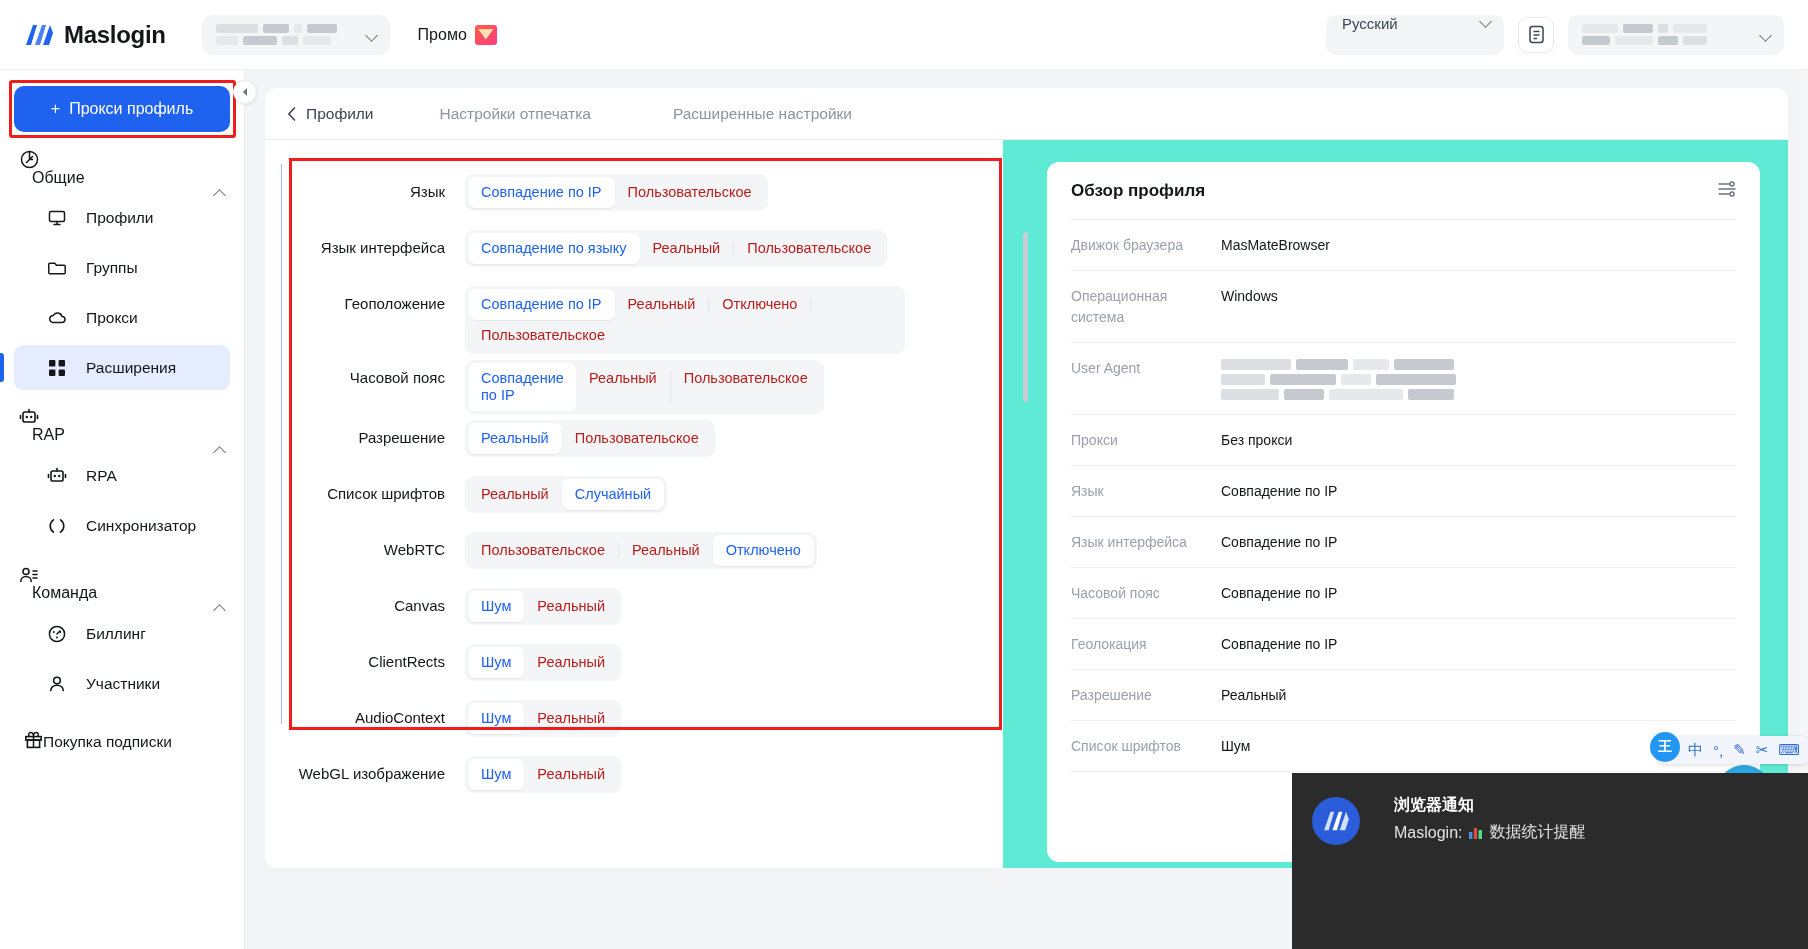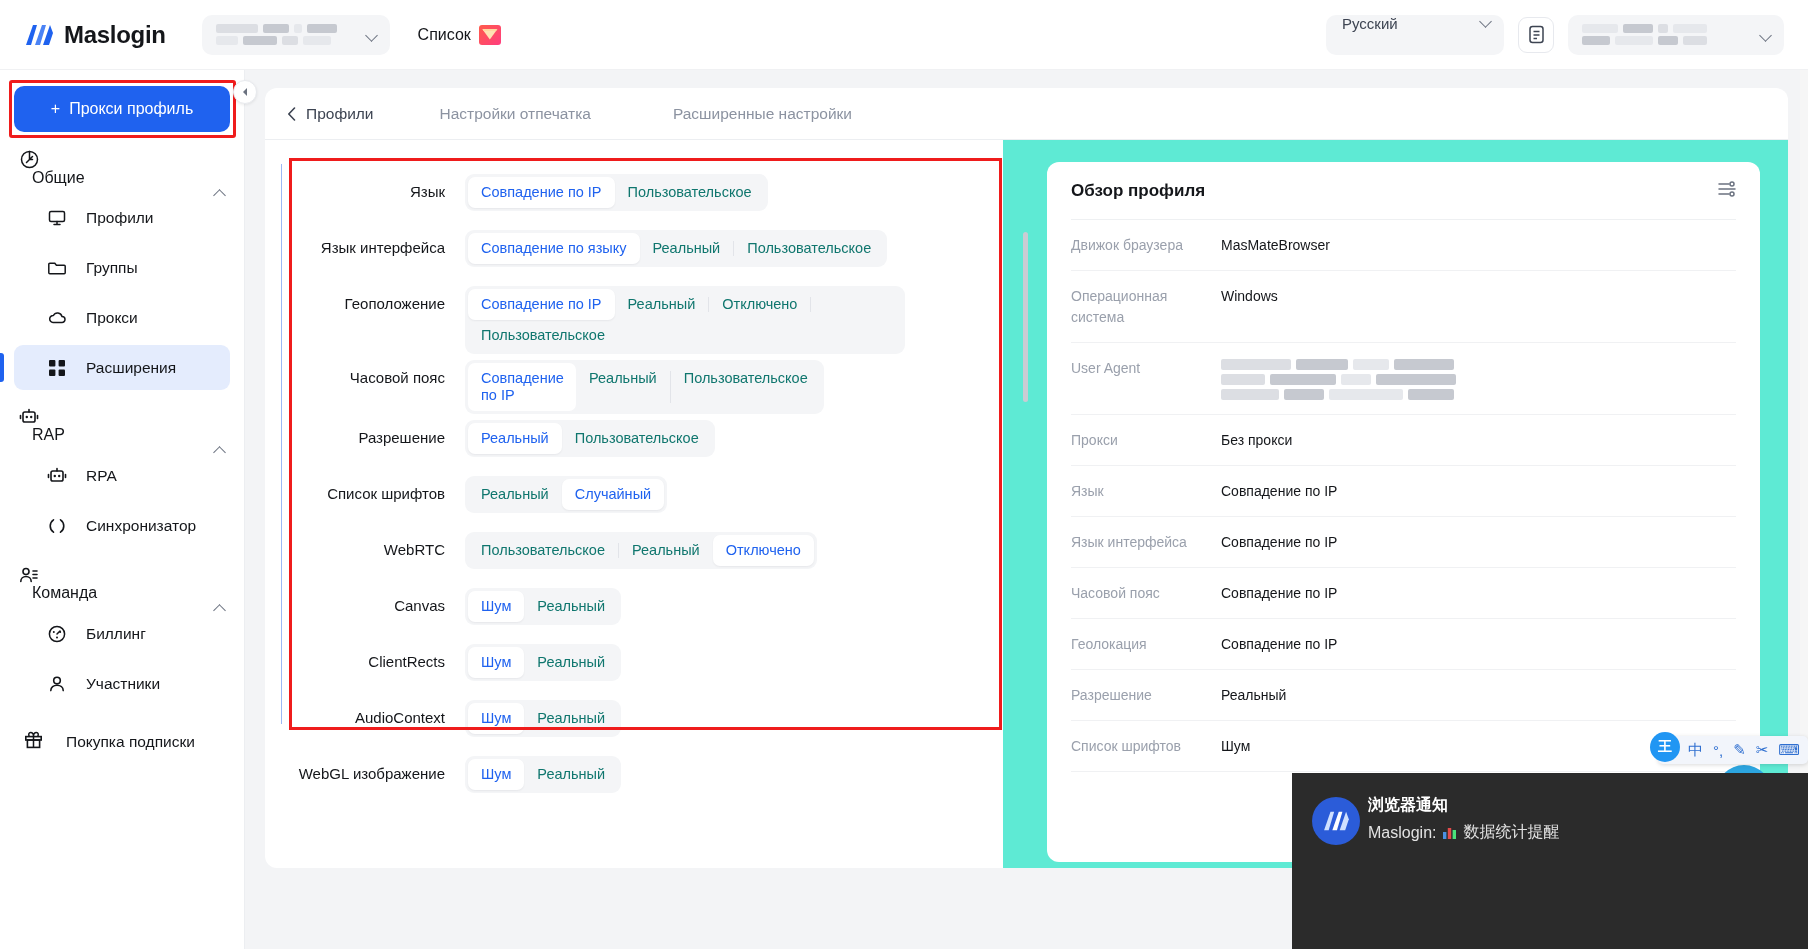--- a/index.html
+++ b/index.html
@@ -105,21 +105,21 @@
   .nav-item .iicon { width: 22px; display:flex; align-items:center; justify-content:center; color:#14161a; }
   .nav-item .ilabel { margin-left: 18px; font-size: 15.5px; color: #14161a; white-space: nowrap; }
   .nav-item.active { background: #e4ecfd; }
   .nav-item.active::before {
     content:""; position:absolute; left:-14px; top:8px; width:4px; height:29px;
     background:#1f62ef; border-radius: 0 3px 3px 0;
   }
   .nav-bottom {
     display:flex; align-items:center; height: 44px; margin: 14px 14px; padding-left: 10px; cursor:pointer;
   }
-  .nav-bottom .ilabel { margin-left: 23px; font-size: 15.5px; color:#14161a; }
+  .nav-bottom .ilabel { margin-left: 0; font-size: 15.5px; color:#14161a; }
 
   
   .collapse-handle {
     position: absolute; left: 233px; top: 80px; width: 24px; height: 24px;
     border-radius: 50%; background: #fff; border: 1px solid #e8eaee;
     display: flex; align-items: center; justify-content: center; z-index: 50;
     cursor: pointer; box-shadow: 0 1px 3px rgba(0,0,0,.08);
   }
 
   
@@ -158,21 +158,21 @@
   .frow { display: flex; align-items: flex-start; margin-bottom: 6px; min-height: 50px; }
   .frow .flabel {
     width: 200px; text-align: right; padding-right: 20px; font-size: 15px;
     color: #14161a; padding-top: 9px; flex: none;
   }
   .seg {
     display: inline-flex; background: #f4f5f7; border-radius: 9px; padding: 3px;
     align-items: stretch; max-width: 440px; flex-wrap: wrap;
   }
   .seg-opt {
-    font-size: 14.5px; color: #0f766e; padding: 7px 13px; border-radius: 7px;
+    font-size: 14.5px; color: #b91c1c; padding: 7px 13px; border-radius: 7px;
     cursor: pointer; white-space: nowrap; line-height: 17px;
   }
   .seg-opt.sel { background: #fff; color: #1f62ef; box-shadow: 0 1px 2px rgba(16,24,40,.06); }
   .seg-opt.wrapsel { background:#fff; color:#1f62ef; max-width: 108px; white-space: normal; }
   .seg-div { width:1px; background:#e2e4e9; margin: 8px 0; }
 
   .form-hl {
     position: absolute; left: 24px; top: 18px; width: 713px; height: 572px;
     border: 3px solid #ef1c1c; pointer-events: none; z-index: 5;
   }
@@ -226,21 +226,21 @@
   .ime-logo {
     position:absolute; left:-8px; top:-4px; width: 30px; height: 30px; border-radius: 50%;
     background: #2196f3; color:#fff; font-size: 14px; display:flex;
     align-items:center; justify-content:center; font-weight:700;
   }
   .ime-item { font-size: 15px; color: #2f6fd0; cursor: pointer; }
 
   
   .toast {
     position: absolute; right: 0; bottom: 0; width: 516px; height: 176px;
-    background: #2b2b2b; display: flex; padding: 22px 20px; gap: 8px; z-index: 80;
+    background: #2b2b2b; display: flex; padding: 22px 20px; gap: 34px; z-index: 80;
   }
   .toast-icon {
     width: 48px; height: 48px; border-radius: 50%; background: #2b5cd9;
     display:flex; align-items:center; justify-content:center; flex:none; margin-top: 2px;
   }
   .toast-title { font-size: 16px; color: #fff; font-weight: 700; margin-bottom: 6px; }
   .toast-sub { font-size: 16px; color: #e2e2e2; display:flex; align-items:center; gap:6px; }
   .toast-chart { width: 15px; height: 15px; display:inline-block; }
 
   .scroll-track {
@@ -272,21 +272,21 @@
           <span class="bl c" style="width:22px"></span>
           <span class="bl b" style="width:34px"></span>
           <span class="bl a" style="width:16px"></span>
           <span class="bl c" style="width:28px"></span>
         </div>
     </div>
     <span class="chev"></span>
   </div>
 
   <div class="promo">
-    <span class="promo-label">Список</span>
+    <span class="promo-label">Промо</span>
     <span class="promo-icon"></span>
   </div>
 
   <div class="hdr-right">
     <div class="lang-select">
       <span>Русский</span>
       <span class="chev"></span>
     </div>
     <div class="doc-btn">
       <svg width="17" height="19" viewBox="0 0 17 19" fill="none">

